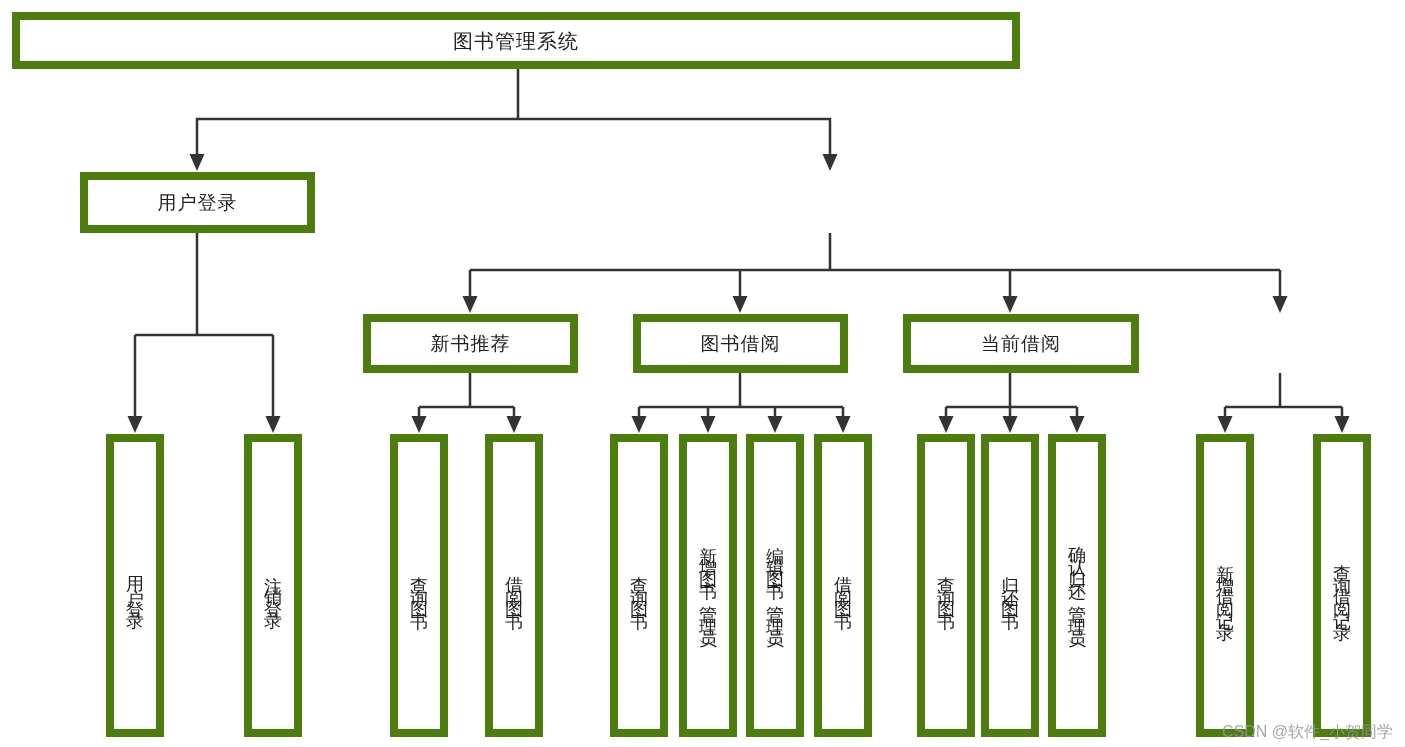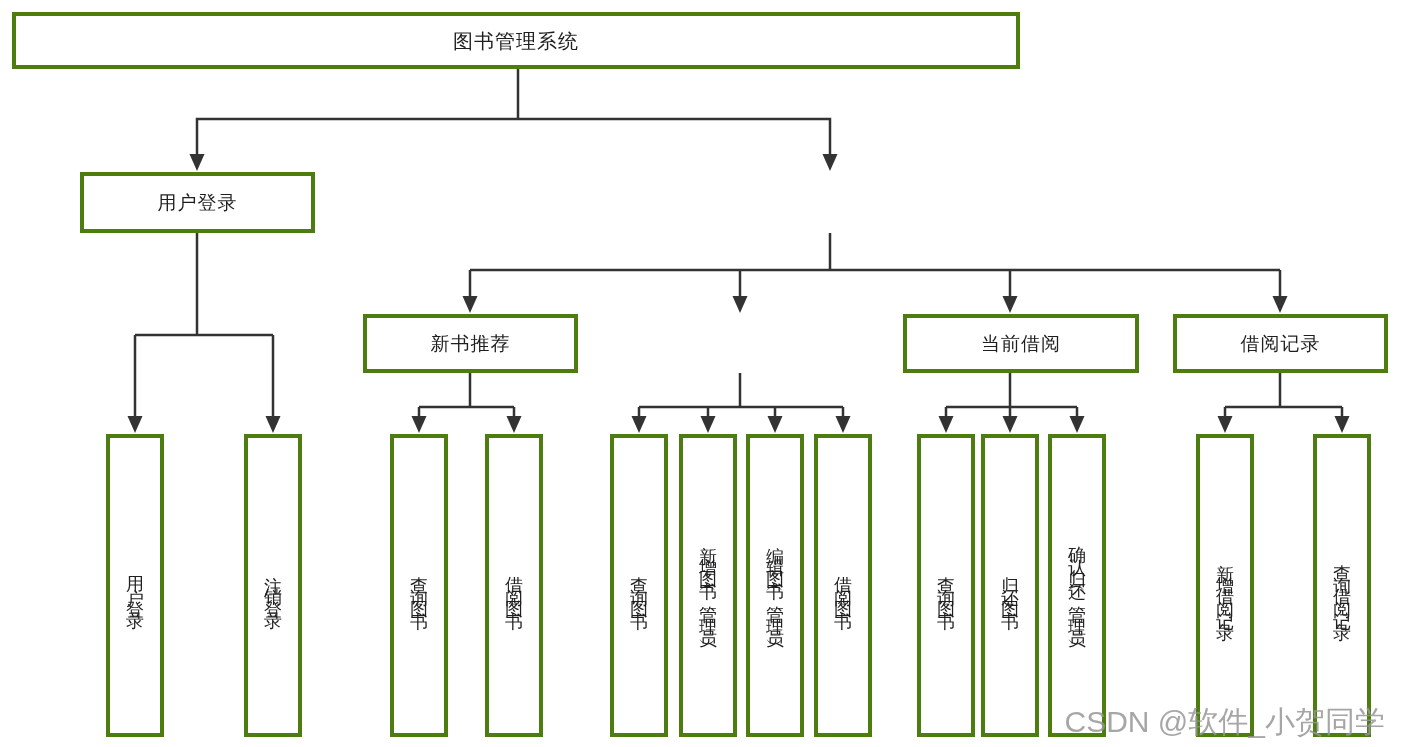--- a/index.html
+++ b/index.html
@@ -14,43 +14,43 @@
   .connectors {
     position: absolute;
     left: 0; top: 0;
     width: 1405px; height: 747px;
     z-index: 1;
   }
   .node {
     position: absolute;
     box-sizing: border-box;
     background: #ffffff;
-    border: 4px solid #4d7c0f;
+    border: 8px solid #4d7c0f;
     color: #1f1f1f;
     display: flex;
     align-items: center;
     justify-content: center;
     z-index: 2;
     line-height: 1;
   }
   .node.root  { font-size: 20px; letter-spacing: 1px; }
   .node.lvl   { font-size: 19px; letter-spacing: 1px; }
   .node.leaf  {
     writing-mode: vertical-rl;
     text-orientation: mixed;
     font-size: 18px;
     letter-spacing: 12px;
     padding-left: 0;
   }
   .watermark {
     position: absolute;
-    right: 20px;
+    right: 12px;
     bottom: 4px;
     z-index: 5;
-    font-size: 30px;
+    font-size: 16px;
     color: rgba(150,150,150,0.85);
     white-space: nowrap;
     margin-top: 35px;
   }
 </style>
 </head>
 <body>
 
 <div class="canvas">
 
@@ -95,22 +95,22 @@
       <polygon points="1217.5,416 1232.5,416 1225,433"></polygon>
       <polygon points="1334.5,416 1349.5,416 1342,433"></polygon>
     </g>
   </svg>
 
   <div class="node root" style="left:12px;top:12px;width:1008px;height:57px">图书管理系统</div>
 
   <div class="node lvl" style="left:80px;top:172px;width:235px;height:61px">用户登录</div>
 
   <div class="node lvl" style="left:363px;top:314px;width:215px;height:59px">新书推荐</div>
+  <div class="node lvl" style="left:633px;top:314px;width:215px;height:59px">图书借阅</div>
   <div class="node lvl" style="left:903px;top:314px;width:236px;height:59px">当前借阅</div>
-  <div class="node lvl" style="left:1173px;top:314px;width:215px;height:59px">借阅记录</div>
 
   <div class="node leaf" style="left:106px;top:434px;width:58px;height:303px">用户登录</div>
   <div class="node leaf" style="left:244px;top:434px;width:58px;height:303px">注销登录</div>
 
   <div class="node leaf" style="left:390px;top:434px;width:58px;height:303px">查询图书</div>
   <div class="node leaf" style="left:485px;top:434px;width:58px;height:303px">借阅图书</div>
 
   <div class="node leaf" style="left:610px;top:434px;width:58px;height:303px">查询图书</div>
   <div class="node leaf" style="left:679px;top:434px;width:58px;height:303px">新增图书（管理员）</div>
   <div class="node leaf" style="left:746px;top:434px;width:58px;height:303px">编辑图书（管理员）</div>

